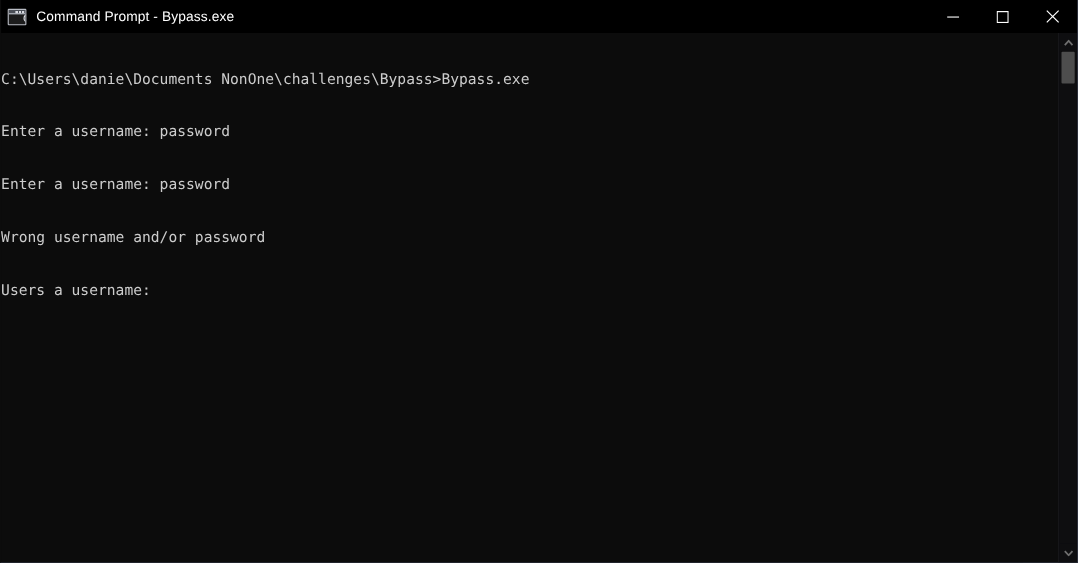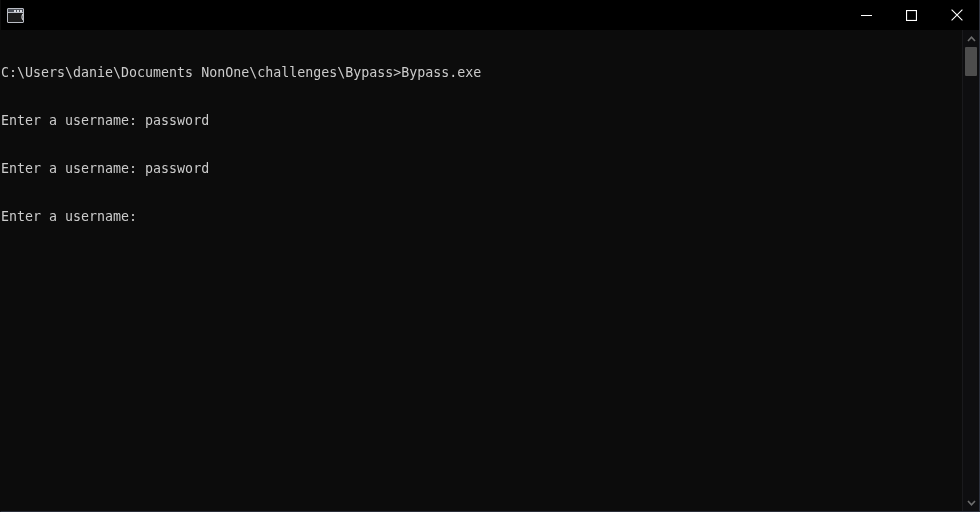--- a/index.html
+++ b/index.html
@@ -182,20 +182,21 @@
 
 <div id="window">
 
   <div id="titlebar">
     <div id="title-left">
       <span class="cmd-icon">
         <span class="bar"></span>
         <span class="dots"></span>
         <span class="prompt-txt">C:\_</span>
       </span>
+      <span id="title-text">Command Prompt - Bypass.exe</span>
     </div>
 
     <div id="window-controls">
       <button class="win-btn minimize">
         <svg width="11" height="11" viewBox="0 0 11 11">
           <rect x="0" y="5" width="11" height="1" fill="#ffffff"></rect>
         </svg>
       </button>
       <button class="win-btn maximize">
         <svg width="11" height="11" viewBox="0 0 11 11">
@@ -209,21 +210,22 @@
       </button>
     </div>
   </div>
 
   <div id="body-area">
 
     <div id="terminal">
       <div class="term-line">C:\Users\danie\Documents NonOne\challenges\Bypass&gt;Bypass.exe</div>
       <div class="term-line">Enter a username: password</div>
       <div class="term-line">Enter a username: password</div>
-      <div class="term-line">Enter a username: </div>
+      <div class="term-line">Wrong username and/or password</div>
+      <div class="term-line">Users a username: </div>
     </div>
 
     <div id="scrollbar">
       <div class="sb-btn">
         <svg width="9" height="6" viewBox="0 0 9 6">
           <path d="M1 5 L4.5 1.2 L8 5" stroke="#6e6e6e" stroke-width="1.6" fill="none"></path>
         </svg>
       </div>
       <div id="sb-track">
         <div id="sb-thumb"></div>

